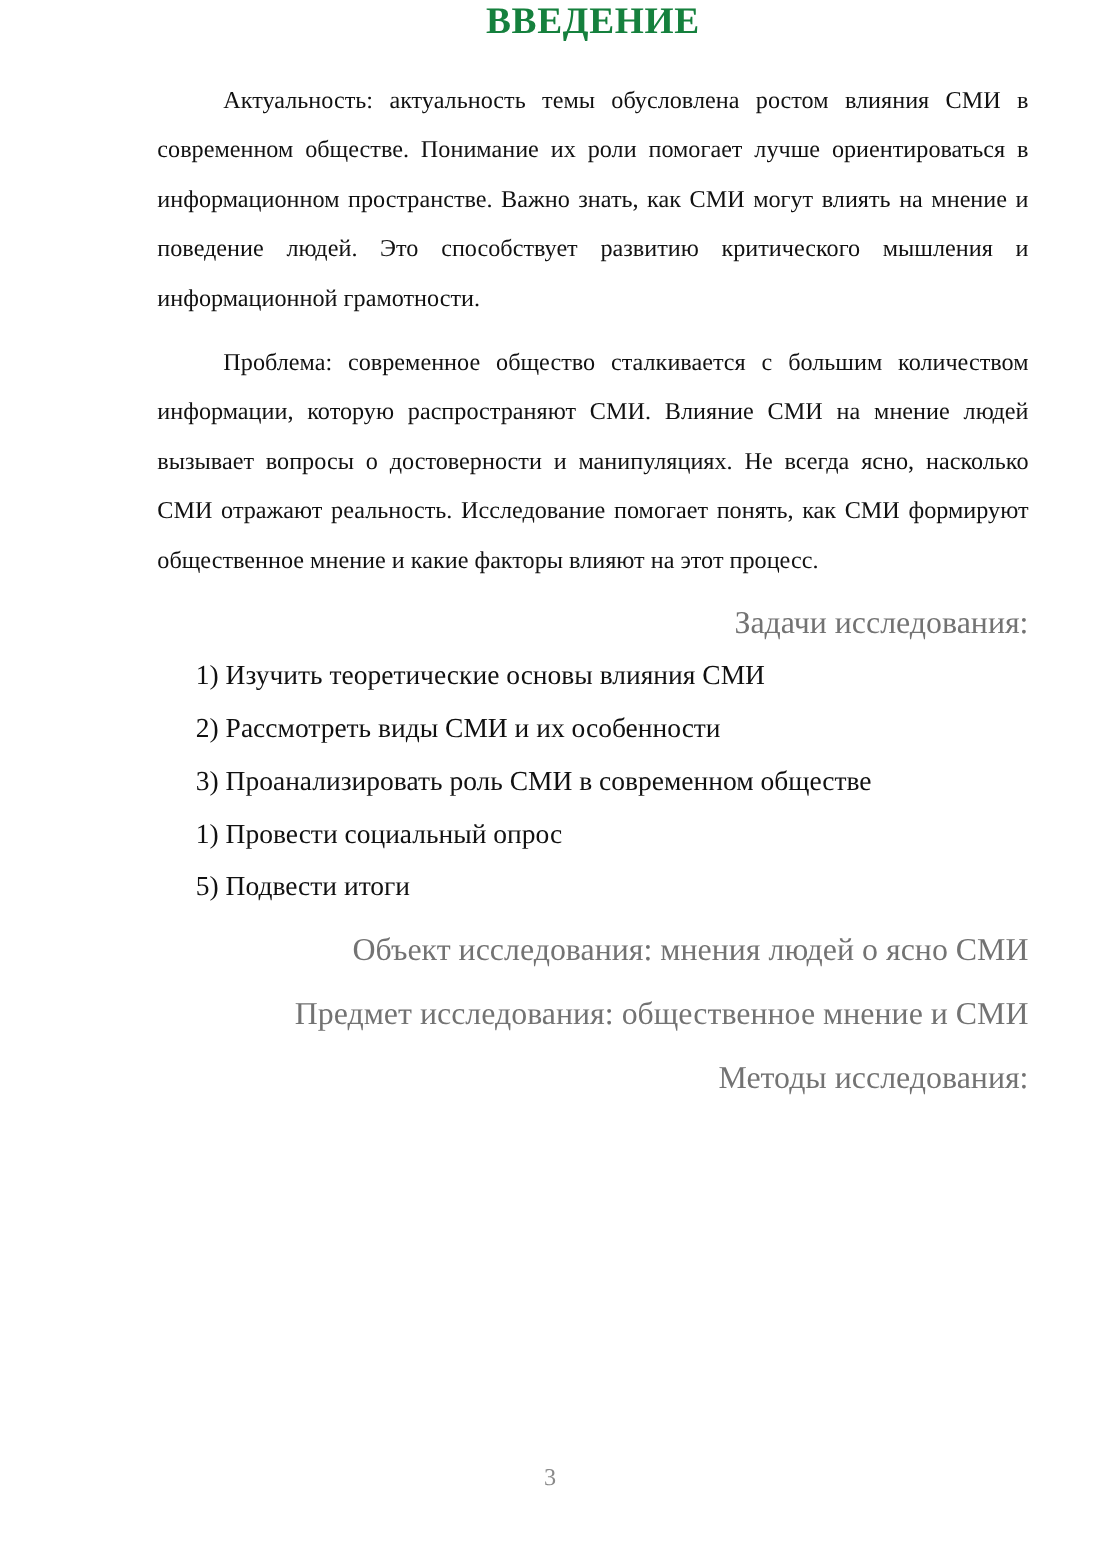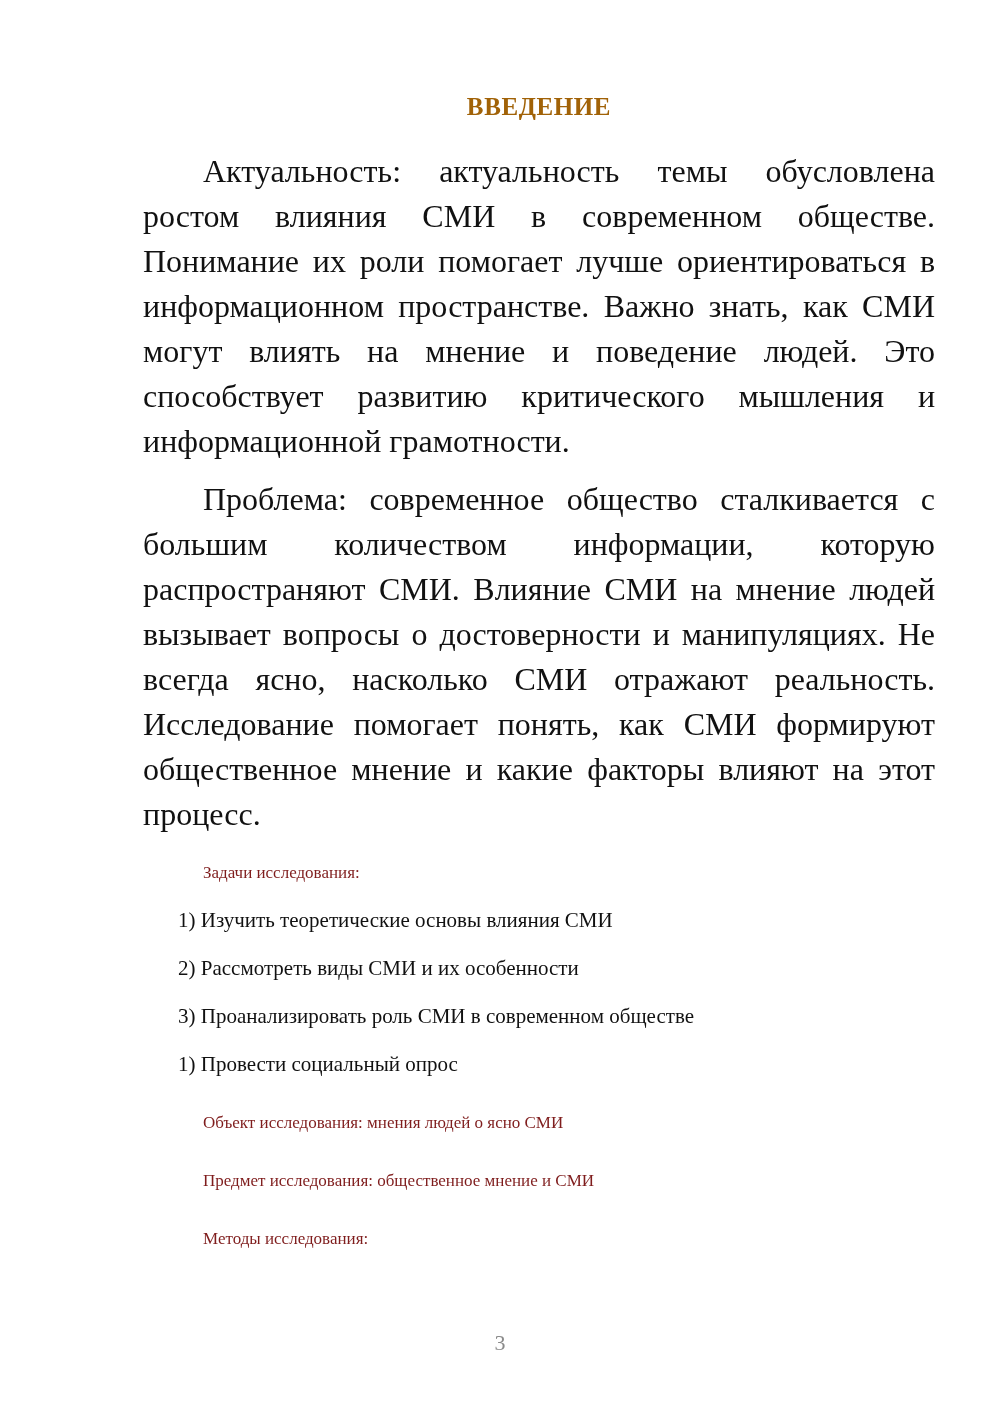--- a/index.html
+++ b/index.html
@@ -22,71 +22,70 @@
   }
 
   .content {
     position: absolute;
     left: 143px;
     top: 0;
     width: 792px;
   }
 
   .doc-title {
-    font-size: 25px;
+    font-size: 34px;
     font-weight: bold;
     text-align: center;
     letter-spacing: 0.6px;
     margin: 0;
-    padding-top: 92px;
     line-height: 1.2;
-    color: #a16207;
+    color: #15803d;
   }
 
   .para {
-    font-size: 32px;
+    font-size: 22px;
     line-height: 45px;
     text-align: justify;
     text-justify: inter-word;
     text-indent: 60px;
     margin: 0;
     color: #111111;
     hyphens: none;
   }
 
   .para.first {
     margin-top: 27px;
   }
 
   .para + .para {
     margin-top: 13px;
   }
 
   
   .lead-line {
-    font-size: 17px;
+    font-size: 29px;
     line-height: 45px;
     text-indent: 60px;
-    text-align: left;
+    text-align: right;
     margin: 0;
-    color: #7f1d1d;
+    color: #737373;
   }
 
   .lead-line.gap-above {
     margin-top: 13px;
   }
 
   .num-list {
     list-style: none;
     margin: 0;
     padding: 0;
   }
 
   .num-item {
-    font-size: 21px;
+    font-size: 25px;
     line-height: 45px;
     margin: 0;
     padding-left: 35px;
     text-indent: 0;
     text-align: left;
     color: #111111;
     white-space: nowrap;
   }
 
   .num-item + .num-item {
@@ -123,20 +122,21 @@
     <p class="para">Проблема: современное общество сталкивается с большим количеством информации, которую распространяют СМИ. Влияние СМИ на мнение людей вызывает вопросы о достоверности и манипуляциях. Не всегда ясно, насколько СМИ отражают реальность. Исследование помогает понять, как СМИ формируют общественное мнение и какие факторы влияют на этот процесс.</p>
 
 
     <p class="lead-line gap-above">Задачи исследования:</p>
 
     <ul class="num-list first-item-gap">
       <li class="num-item">1) Изучить теоретические основы влияния СМИ</li>
       <li class="num-item">2) Рассмотреть виды СМИ и их особенности</li>
       <li class="num-item">3) Проанализировать роль СМИ в современном обществе</li>
       <li class="num-item">1) Провести социальный опрос</li>
+      <li class="num-item">5) Подвести итоги</li>
     </ul>
 
     <p class="lead-line gap-above">Объект исследования: мнения людей о ясно СМИ</p>
 
     <p class="lead-line gap-above">Предмет исследования: общественное мнение и СМИ</p>
 
 
     <p class="lead-line gap-above">Методы исследования:</p>
 
   </div>

